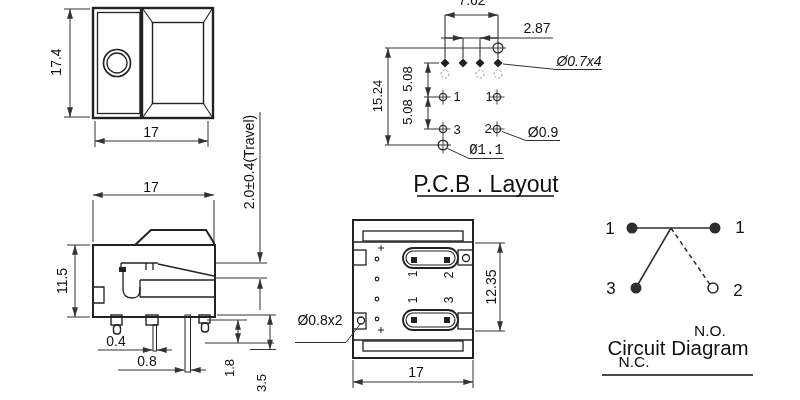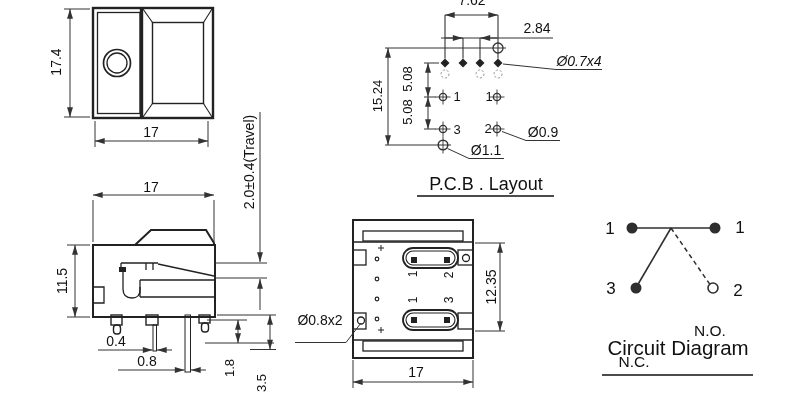--- a/index.html
+++ b/index.html
@@ -2,21 +2,21 @@
 <html><head>
 <meta charset="utf-8">
 <style>
   html,body{margin:0;padding:0;background:#fff;}
   .canvas{position:relative;width:800px;height:400px;background:#fff;overflow:hidden;
           font-family:"Liberation Sans",sans-serif;}
   .canvas svg{position:absolute;left:0;top:0;}
   .lbl{position:absolute;transform:translate(-50%,-50%);font-size:14px;color:#111;
        white-space:nowrap;line-height:1;}
   .rot{transform:translate(-50%,-50%) rotate(-90deg);}
-  .t19{font-size:18px;}
+  .t19{font-size:23px;}
   .t20{font-size:20.5px;}
   .t13{font-size:13px;}
   .t12{font-size:12px;}
   .t15{font-size:15.5px;}
   .t17{font-size:17px;}
 </style>
 </head>
 <body>
 
 <div class="canvas">
@@ -225,27 +225,27 @@
 
   <span class="lbl" style="left:151px;top:187px;">17</span>
   <span class="lbl rot" style="left:62px;top:281px;">11.5</span>
   <span class="lbl rot" style="left:249px;top:162px;">2.0±0.4(Travel)</span>
   <span class="lbl" style="left:116px;top:341px;">0.4</span>
   <span class="lbl" style="left:140px;top:361px;margin-left:7px;">0.8</span>
   <span class="lbl rot t13" style="left:229px;top:368px;">1.8</span>
   <span class="lbl rot t13" style="left:261px;top:383px;">3.5</span>
 
   <span class="lbl" style="left:472px;top:0;">7.62</span>
-  <span class="lbl" style="left:537px;top:28px;">2.84</span>
+  <span class="lbl" style="left:537px;top:28px;">2.87</span>
   <span class="lbl rot t13" style="left:377px;top:96px;">15.24</span>
   <span class="lbl rot t13" style="left:407px;top:79px;">5.08</span>
   <span class="lbl rot t13" style="left:407px;top:112px;">5.08</span>
   <span class="lbl" style="left:579px;top:61px;font-style:italic;">Ø0.7x4</span>
   <span class="lbl" style="left:543px;top:132px;">Ø0.9</span>
-  <span class="lbl" style="left:486px;top:150px;">Ø1.1</span>
+  <span class="lbl" style="left:486px;top:150px;font-family:Liberation Mono, monospace;">Ø1.1</span>
   <span class="lbl t13" style="left:457px;top:96px;">1</span>
   <span class="lbl t13" style="left:489px;top:96px;">1</span>
   <span class="lbl t13" style="left:457px;top:129px;">3</span>
   <span class="lbl t13" style="left:488px;top:128px;">2</span>
   <span class="lbl t19" style="left:486px;top:184px;">P.C.B . Layout</span>
 
   <span class="lbl rot" style="left:491px;top:287px;">12.35</span>
   <span class="lbl" style="left:416px;top:372px;">17</span>
   <span class="lbl" style="left:320px;top:320px;">Ø0.8x2</span>
   <span class="lbl rot t12" style="left:413px;top:274px;">1</span>

